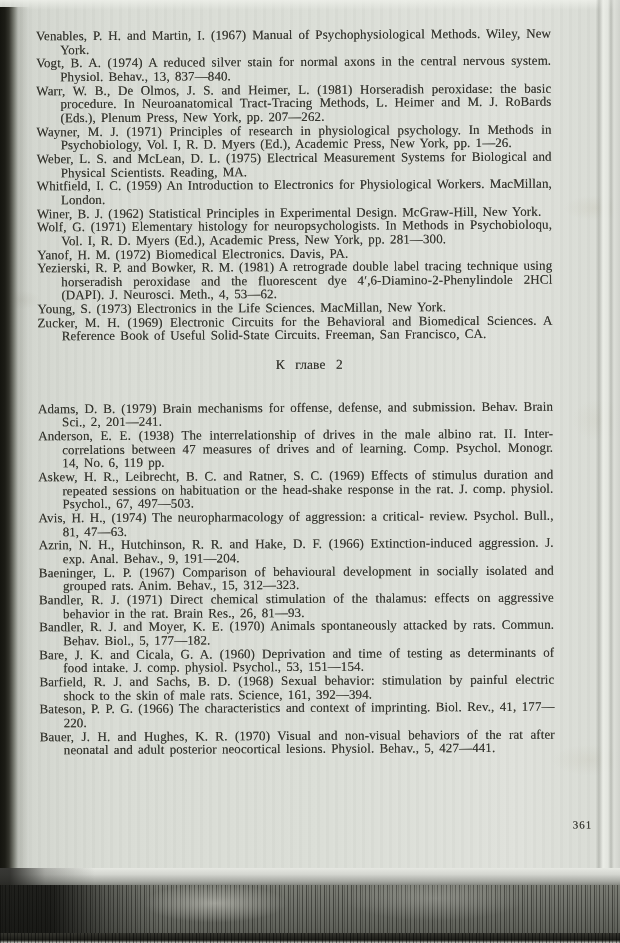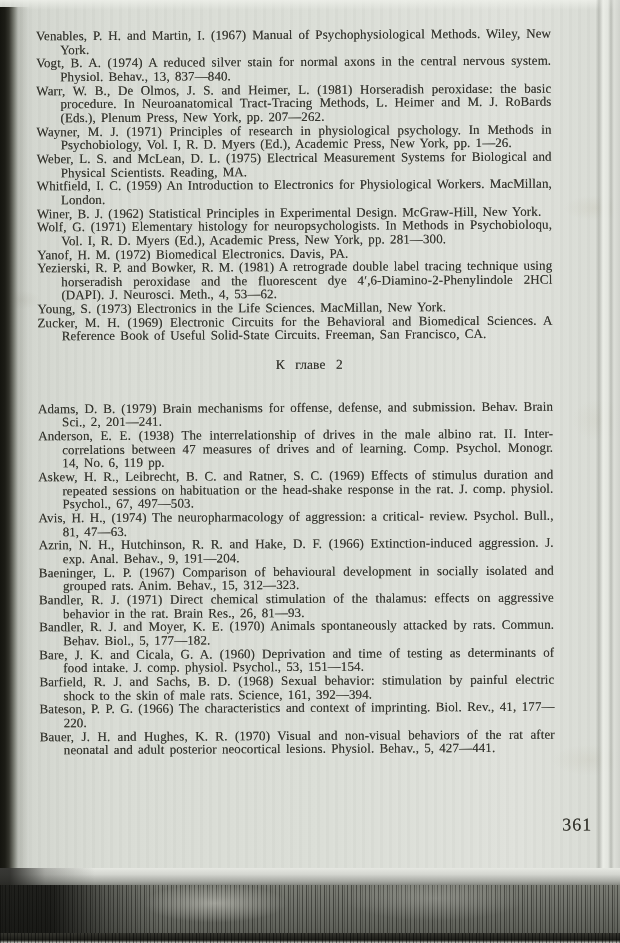--- a/index.html
+++ b/index.html
@@ -130,21 +130,21 @@
     font-weight: normal;
     font-size: 13.5px;
     text-align: center;
     text-indent: 28px;
     word-spacing: 7px;
     margin: 16px 0 29px 0;
   }
   .folio {
     position: absolute;
     top: 792px; right: -37px;
-    font-size: 18px;
+    font-size: 11px;
     letter-spacing: 1px;
   }
 </style>
 </head>
 <body>
 
 <div class="scan">
 
   <div class="paper">
     <div class="grain"></div>

